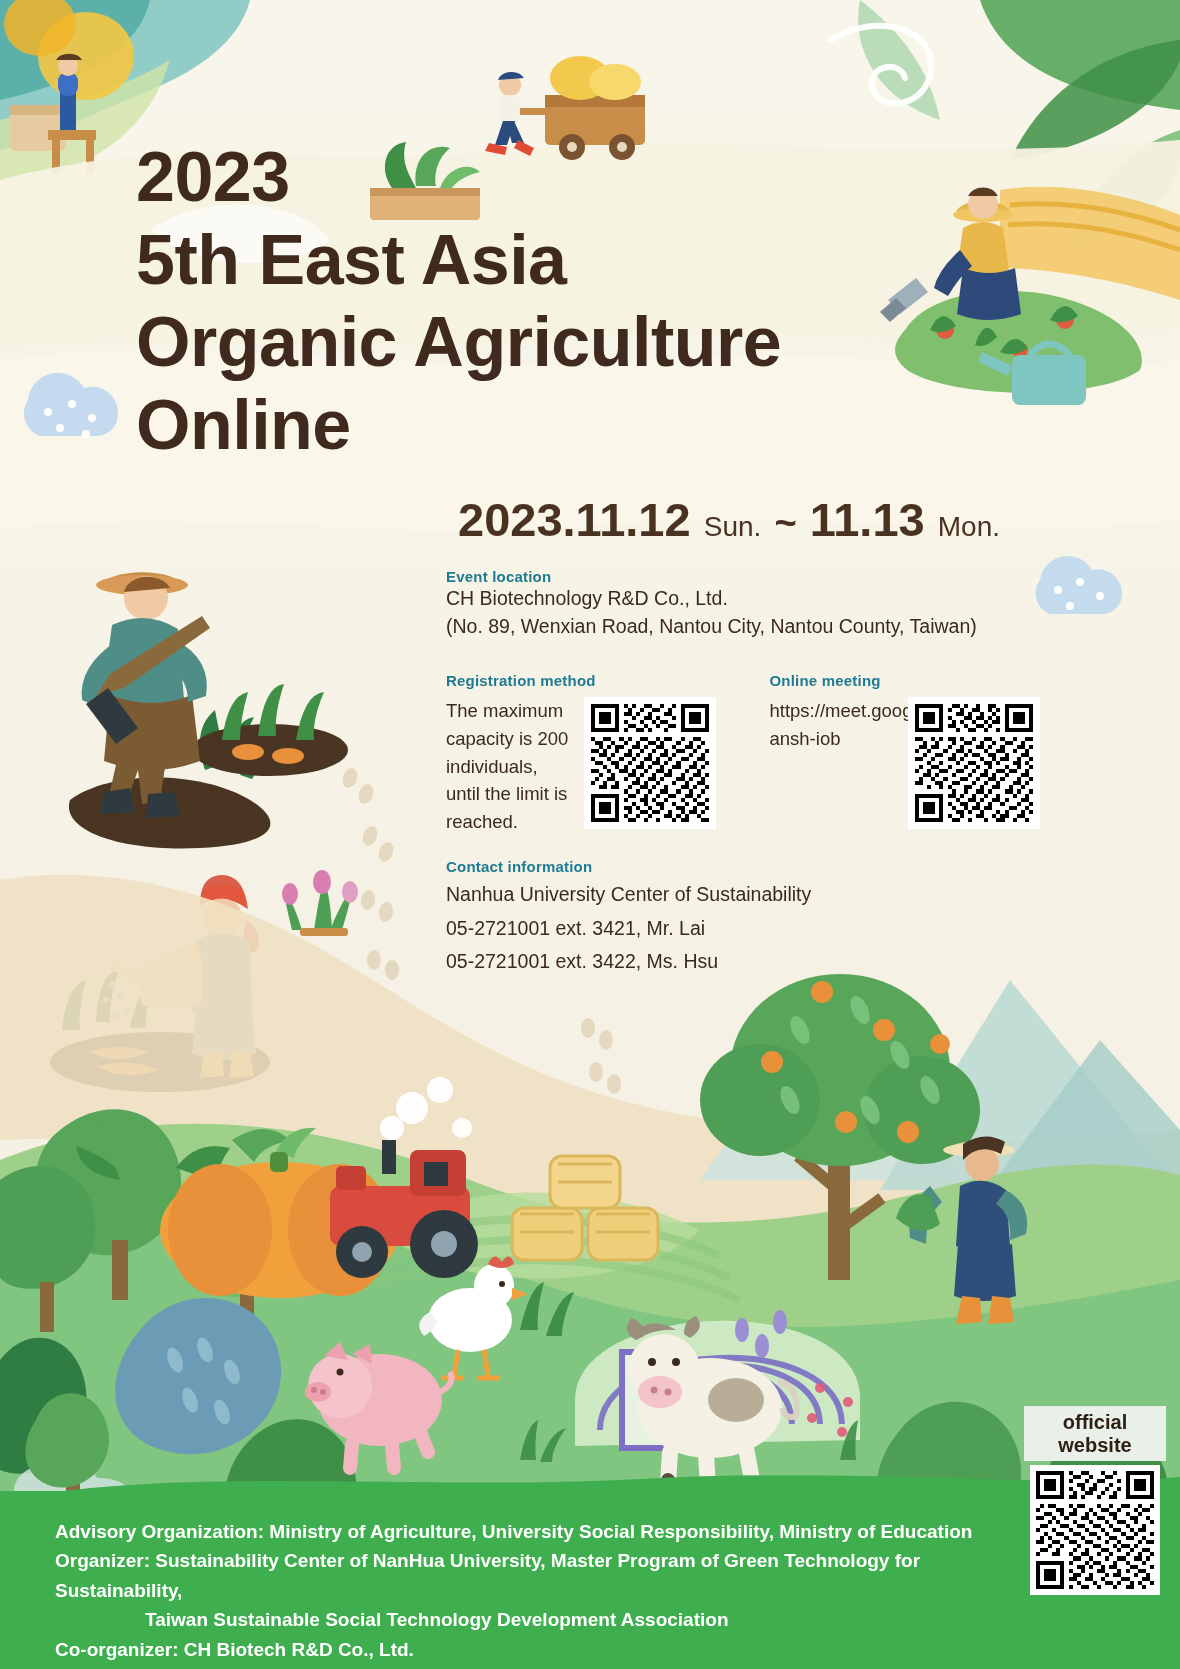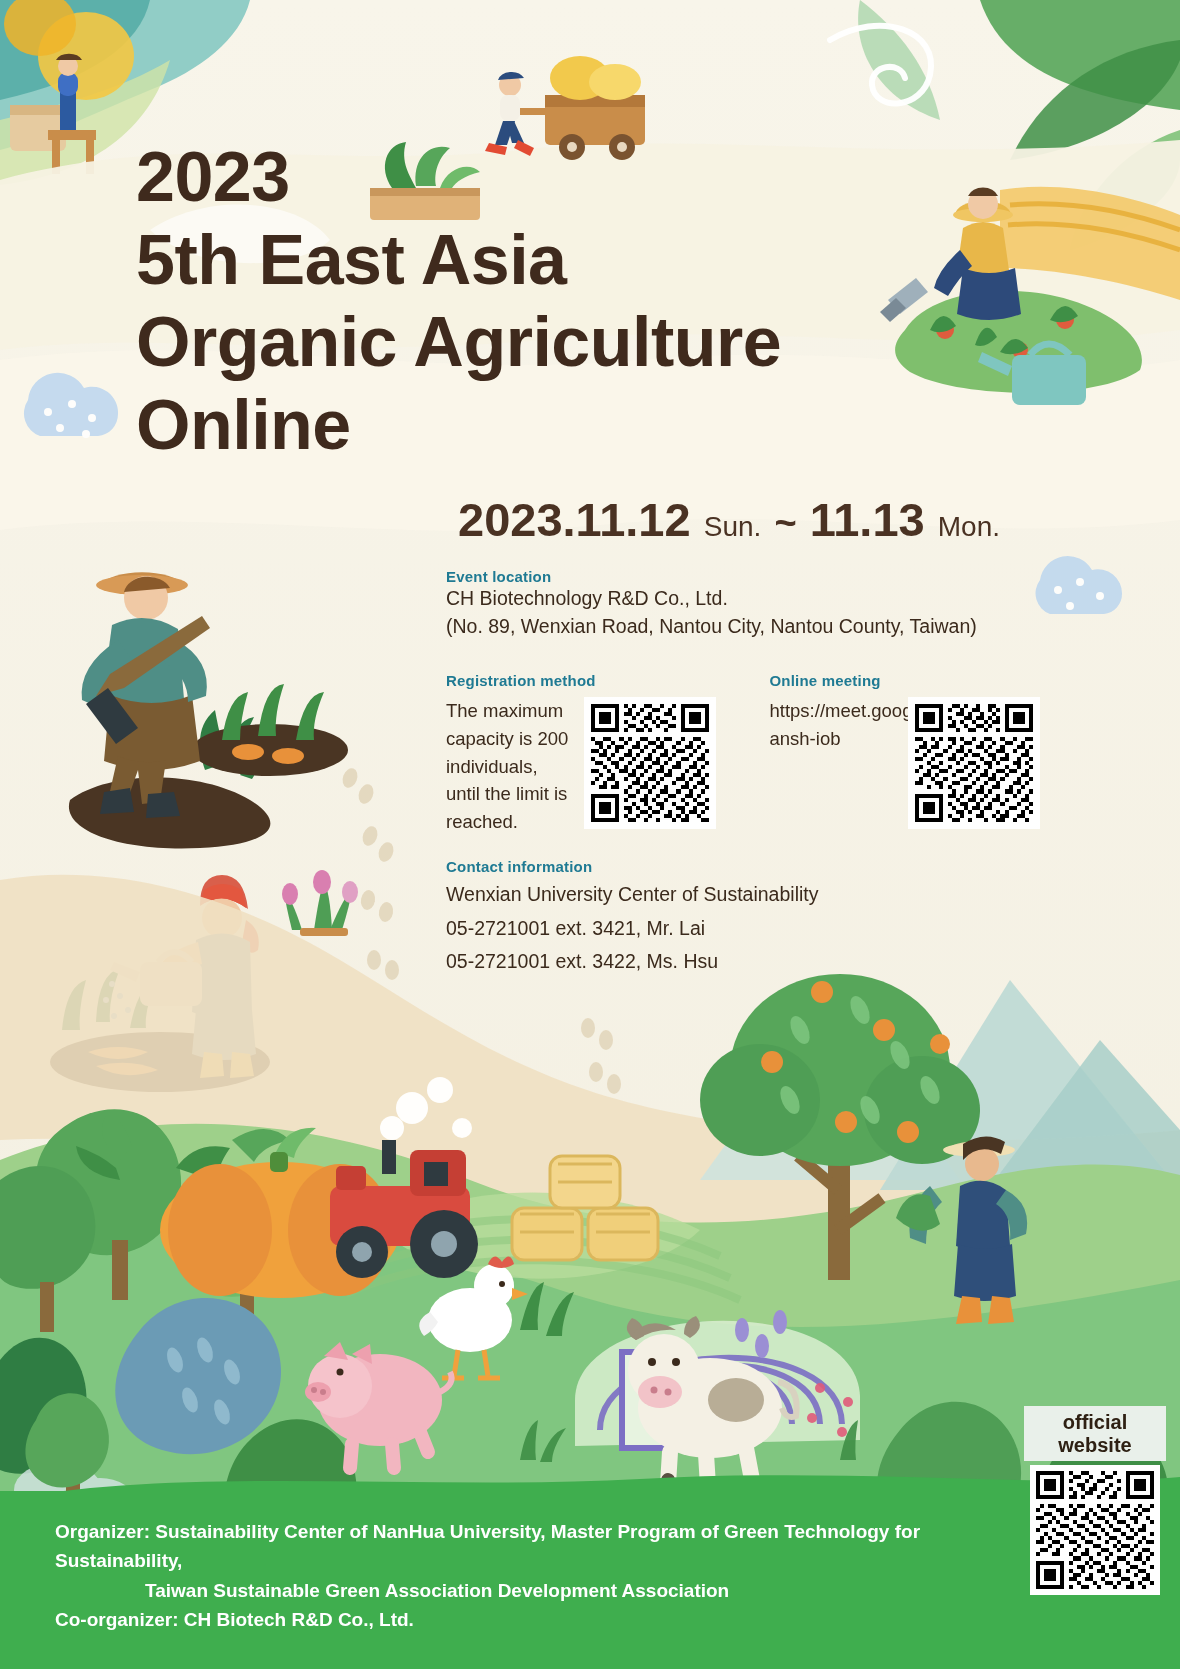--- a/index.html
+++ b/index.html
@@ -1021,21 +1021,21 @@
                 <rect x="27" y="28" width="1" height="1"></rect>
             </g>
           </svg>
         </div>
       </div>
     </div>
   </div>
 
   <div class="contact-block">
     <div class="sec-head">Contact information</div>
-    <div class="body-txt">Wenxian University Center of Sustainability</div>
+    <div class="body-txt">Nanhua University Center of Sustainability</div>
     <div class="body-txt">05-2721001 ext. 3421, Mr. Lai</div>
     <div class="body-txt">05-2721001 ext. 3422, Ms. Hsu</div>
   </div>
 
   <div class="official">
     <div class="label">official website</div>
     <div class="qr-big">
       <svg viewBox="0 0 29 29" shape-rendering="crispEdges">
         <rect width="29" height="29" fill="#fff"></rect>
         <g fill="#000">
@@ -1235,18 +1235,19 @@
             <rect x="26" y="28" width="1" height="1"></rect>
         </g>
       </svg>
     </div>
   </div>
 
   <svg class="footer-top-curve" viewBox="0 0 1180 40" preserveAspectRatio="none">
     <path d="M0,40 C180,4 420,30 640,18 C860,6 1040,28 1180,16 L1180,40 Z" fill="#3fae4e"></path>
   </svg>
   <div class="footer">
+    <div>Advisory Organization: Ministry of Agriculture, University Social Responsibility, Ministry of Education</div>
     <div>Organizer: Sustainability Center of NanHua University, Master Program of Green Technology for Sustainability,</div>
-    <div class="indent">Taiwan Sustainable Green Association Development Association</div>
+    <div class="indent">Taiwan Sustainable Social Technology Development Association</div>
     <div>Co-organizer: CH Biotech R&amp;D Co., Ltd.</div>
   </div>
 
 </div>
 
 </body></html>

